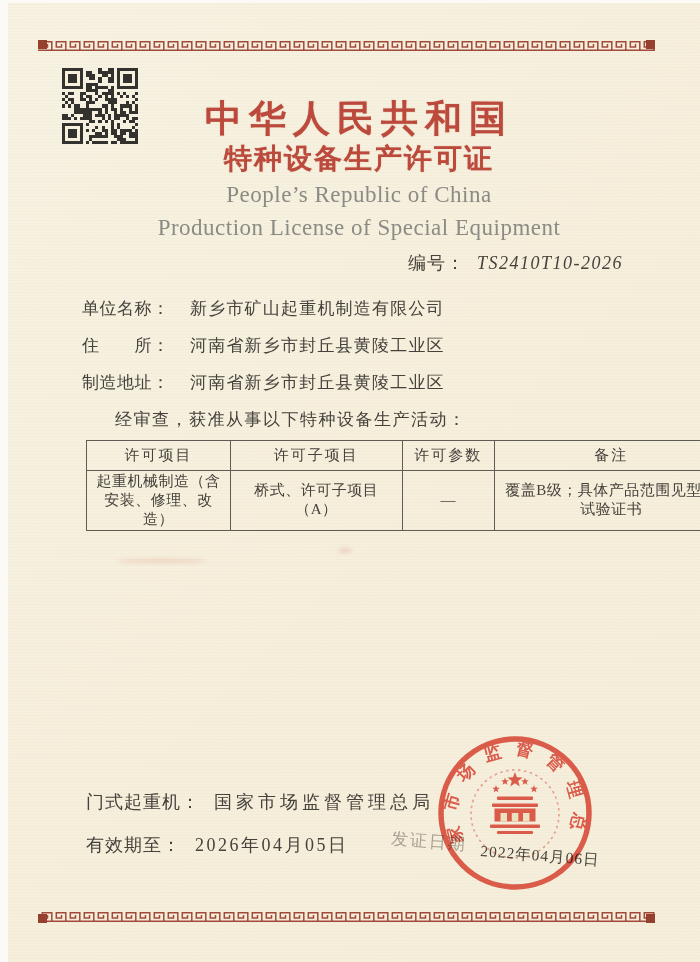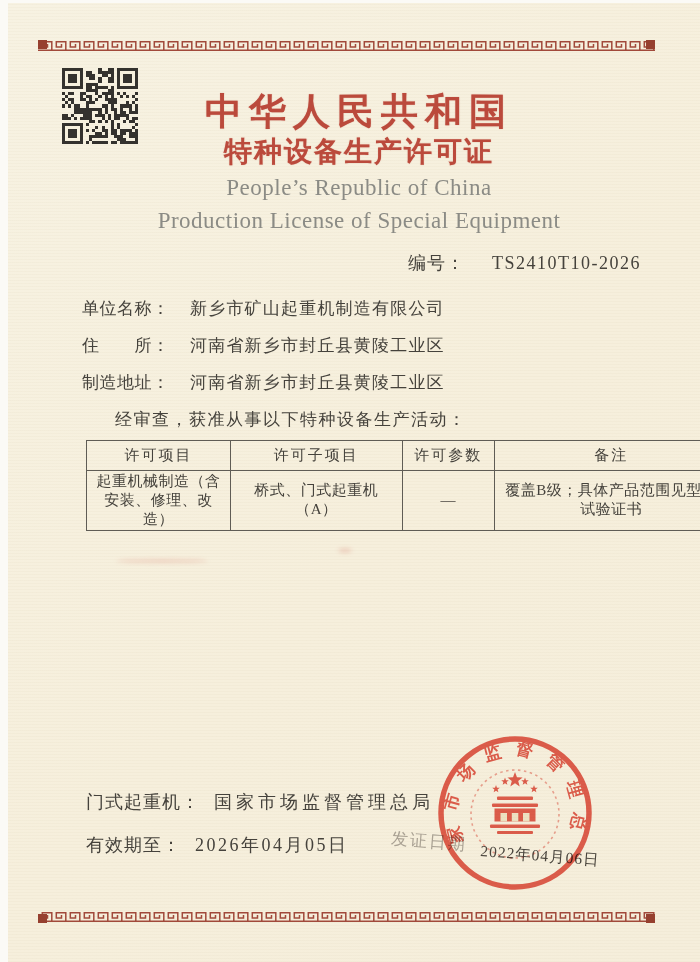--- a/index.html
+++ b/index.html
@@ -15,26 +15,26 @@
       repeating-linear-gradient(0deg, rgba(180,160,120,0.05) 0 1px, rgba(0,0,0,0) 1px 3px),
       linear-gradient(135deg, #f7f2e2 0%, #f6efdc 55%, #f5eedb 100%);
   }
   .meander{position:absolute;overflow:hidden;}
   .m-top{left:30px;top:37px;width:617px;height:12px;}
   .m-bottom{left:30px;top:908px;width:617px;height:12px;}
   .m-left{left:30px;top:37px;width:883px;height:12px;transform:rotate(90deg);transform-origin:6px 6px;}
   .m-right{left:635px;top:37px;width:883px;height:12px;transform:rotate(90deg);transform-origin:6px 6px;}
   .corner{position:absolute;width:9px;height:9px;background:#96402f;}
   .qr{position:absolute;left:54px;top:65px;width:76px;height:76px;}
-  .title-block{position:absolute;left:50px;right:40px;top:87px;text-align:center;}
+  .title-block{position:absolute;left:50px;right:40px;top:94px;text-align:center;}
   .title-cn-1{font-size:37px;font-weight:bold;color:#bb4a3c;letter-spacing:7px;line-height:1.2;text-shadow:0 0 1px rgba(187,74,60,.55);}
   .title-cn-2{font-size:28px;font-weight:bold;color:#bb4a3c;letter-spacing:2px;line-height:1.3;text-shadow:0 0 1px rgba(187,74,60,.55);}
   .title-en{font-size:23px;color:#8b8b85;line-height:1.45;letter-spacing:.5px;}
   .license-no{position:absolute;left:400px;top:248px;font-size:18px;color:#45423c;letter-spacing:1px;}
-  .license-no .num{margin-left:27px;letter-spacing:1.5px;}
+  .license-no .num{margin-left:12px;letter-spacing:1.5px;font-style:italic;}
   .info{position:absolute;left:74px;top:294px;right:60px;color:#45423c;}
   .info-row{display:flex;margin-bottom:14px;font-size:17px;}
   .info-row .lab{width:96px;flex:none;letter-spacing:.5px;}
   .info-row .val{margin-left:12px;letter-spacing:1.2px;}
   .approval{margin-top:1px;margin-left:33px;font-size:17px;letter-spacing:1.5px;color:#45423c;}
   table.license{
     position:absolute;left:78px;top:437px;width:643px;height:87px;
     border-collapse:collapse;table-layout:fixed;color:#45423c;
   }
   table.license th,table.license td{
@@ -447,21 +447,21 @@
       <tr>
         <th>许可项目</th>
         <th>许可子项目</th>
         <th>许可参数</th>
         <th>备注</th>
       </tr>
     </thead>
     <tbody>
       <tr>
         <td>起重机械制造（含安装、修理、改造）</td>
-        <td>桥式、门式起重机（A）</td>
+        <td>桥式、许可子项目（A）</td>
         <td>—</td>
         <td>覆盖B级；具体产品范围见型式试验证书</td>
       </tr>
     </tbody>
   </table>
 
   <div class="smudge" style="left:108px;top:556px;width:92px;height:4px;"></div>
   <div class="smudge" style="left:330px;top:545px;width:14px;height:5px;"></div>
 
   <div class="footer-row f-authority">

